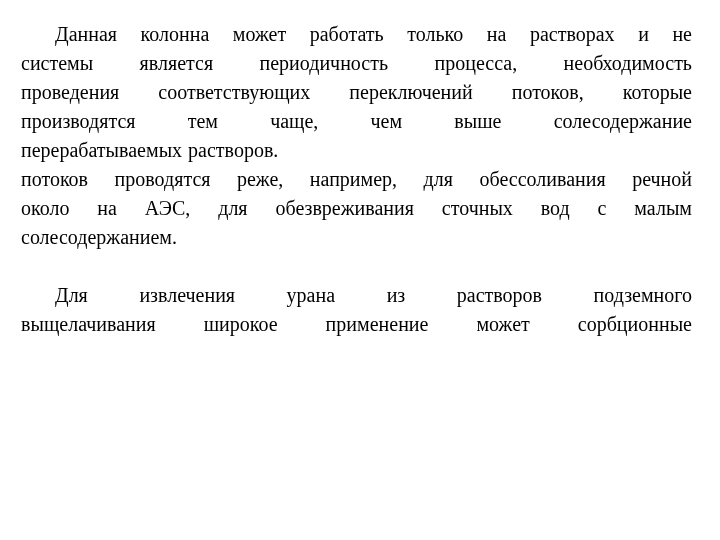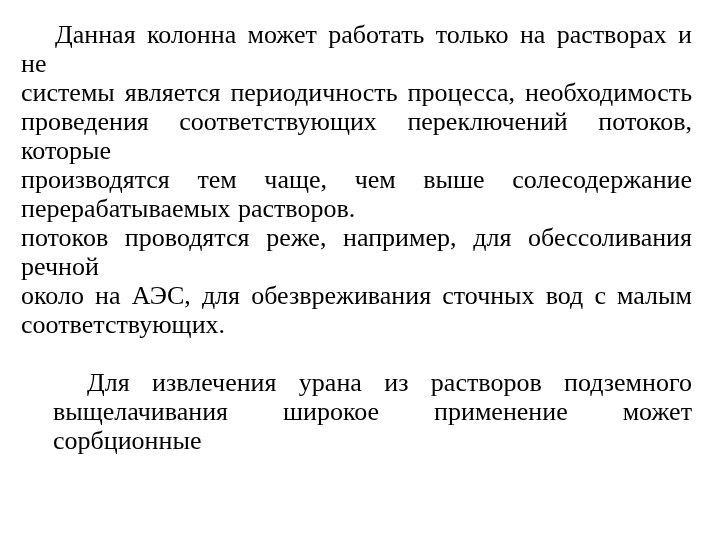--- a/index.html
+++ b/index.html
@@ -11,30 +11,29 @@
     overflow: hidden;
   }
   .page {
     box-sizing: border-box;
     width: 720px;
     height: 540px;
     background: #ffffff;
     color: #000000;
     padding: 20px 28px 0 21px;
     font-family: "Liberation Serif", "DejaVu Serif", serif;
-    font-size: 26px;
+    font-size: 20px;
     line-height: 29px;
   }
   .para {
     margin: 0;
     padding: 0;
   }
   .para.gap-before {
     margin-top: 29px;
-    margin-left: 32px;
   }
   .line {
     display: block;
     text-align: justify;
     text-align-last: justify;
     white-space: normal;
     word-spacing: 1px;
   }
   .line.first {
     text-indent: 34px;
@@ -52,21 +51,21 @@
     <span class="line first">Данная колонна может работать только на растворах и не</span>
     <span class="line">системы является периодичность процесса, необходимость</span>
     <span class="line">проведения соответствующих переключений потоков, которые</span>
     <span class="line">производятся тем чаще, чем выше солесодержание</span>
     <span class="line last">перерабатываемых растворов.</span>
   </p>
 
   <p class="para">
     <span class="line">потоков проводятся реже, например, для обессоливания речной</span>
     <span class="line">около на АЭС, для обезвреживания сточных вод с малым</span>
-    <span class="line last">соответствующих.</span>
+    <span class="line last">солесодержанием.</span>
   </p>
 
   <p class="para gap-before">
     <span class="line first">Для извлечения урана из растворов подземного</span>
     <span class="line">выщелачивания широкое применение может сорбционные</span>
   </p>
 
 </div>
 
 </body></html>

